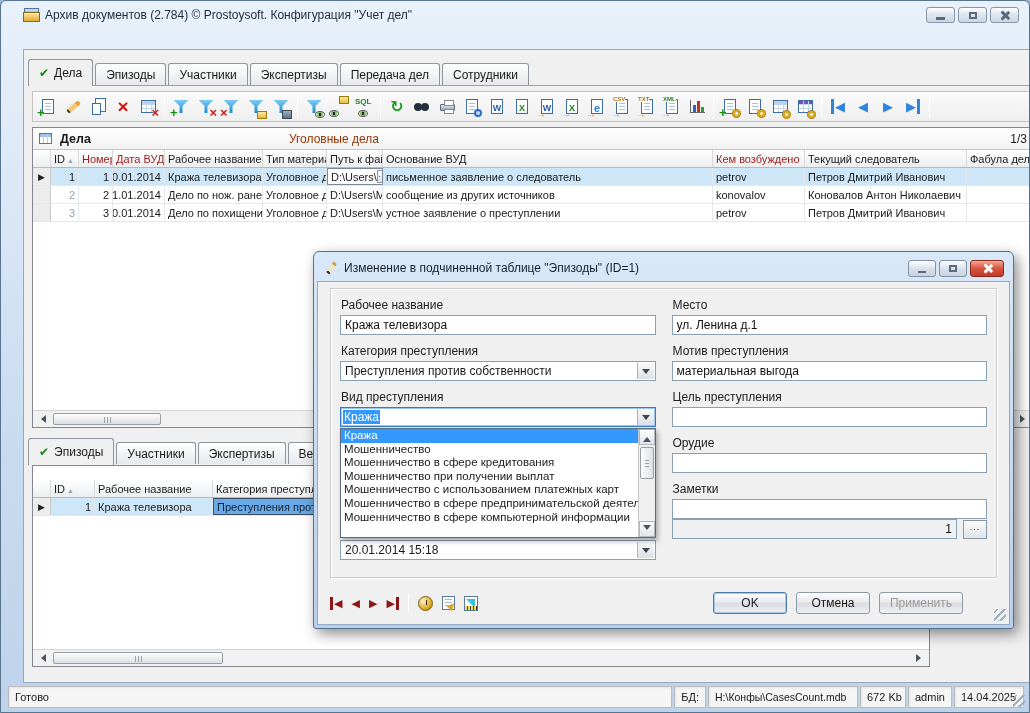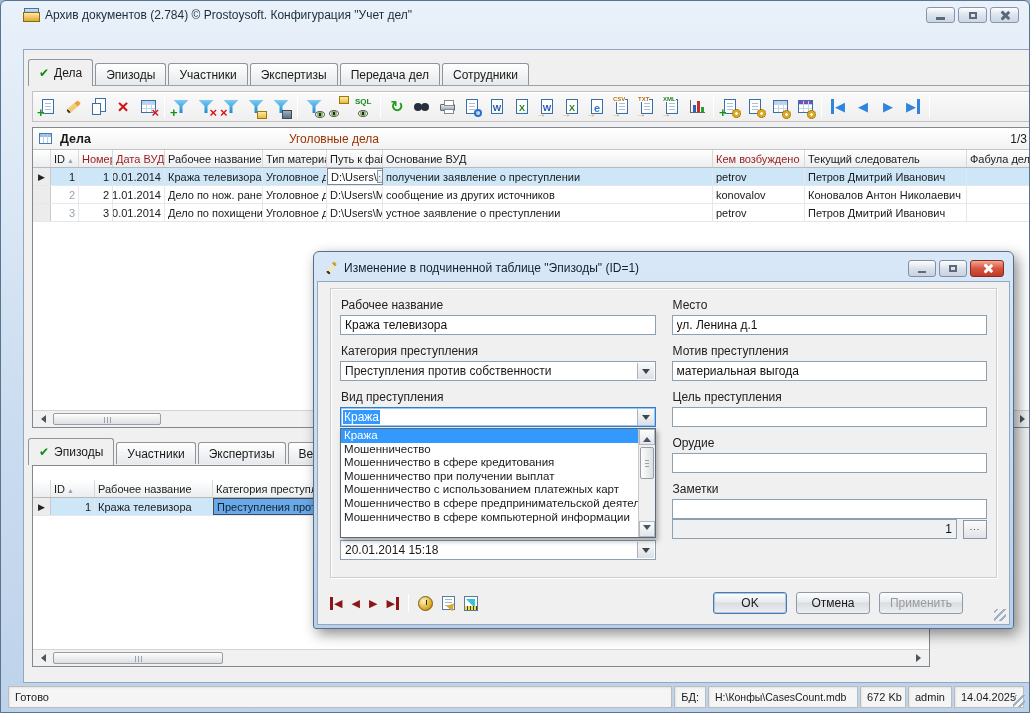--- a/index.html
+++ b/index.html
@@ -417,21 +417,21 @@
         <div class="gc c0 mark on"></div>
         <div class="gc c1 num">1</div>
         <div class="gc c2 num">1</div>
         <div class="gc c3 num">20.01.2014</div>
         <div class="gc c4">Кража телевизора</div>
         <div class="gc c5">Уголовное дело</div>
         <div class="gc c6 pathedit">
             <span>D:\Users\</span>
             <span class="mini-btn"></span>
           </div>
-        <div class="gc c7">получении заявление о преступлении</div>
+        <div class="gc c7">письменное заявление о следователь</div>
         <div class="gc c8">petrov</div>
         <div class="gc c9">Петров Дмитрий Иванович</div>
         <div class="gc c10"></div>
       </div>
       <div class="gr">
         <div class="gc c0 mark"></div>
         <div class="gc c1 num dim">2</div>
         <div class="gc c2 num">2</div>
         <div class="gc c3 num">21.01.2014</div>
         <div class="gc c4">Дело по нож. ранению</div>

